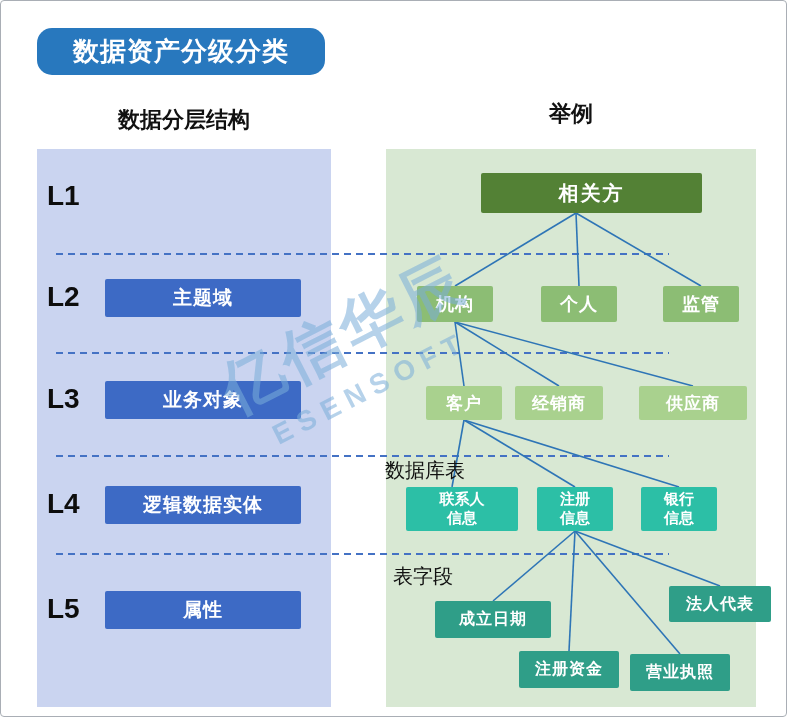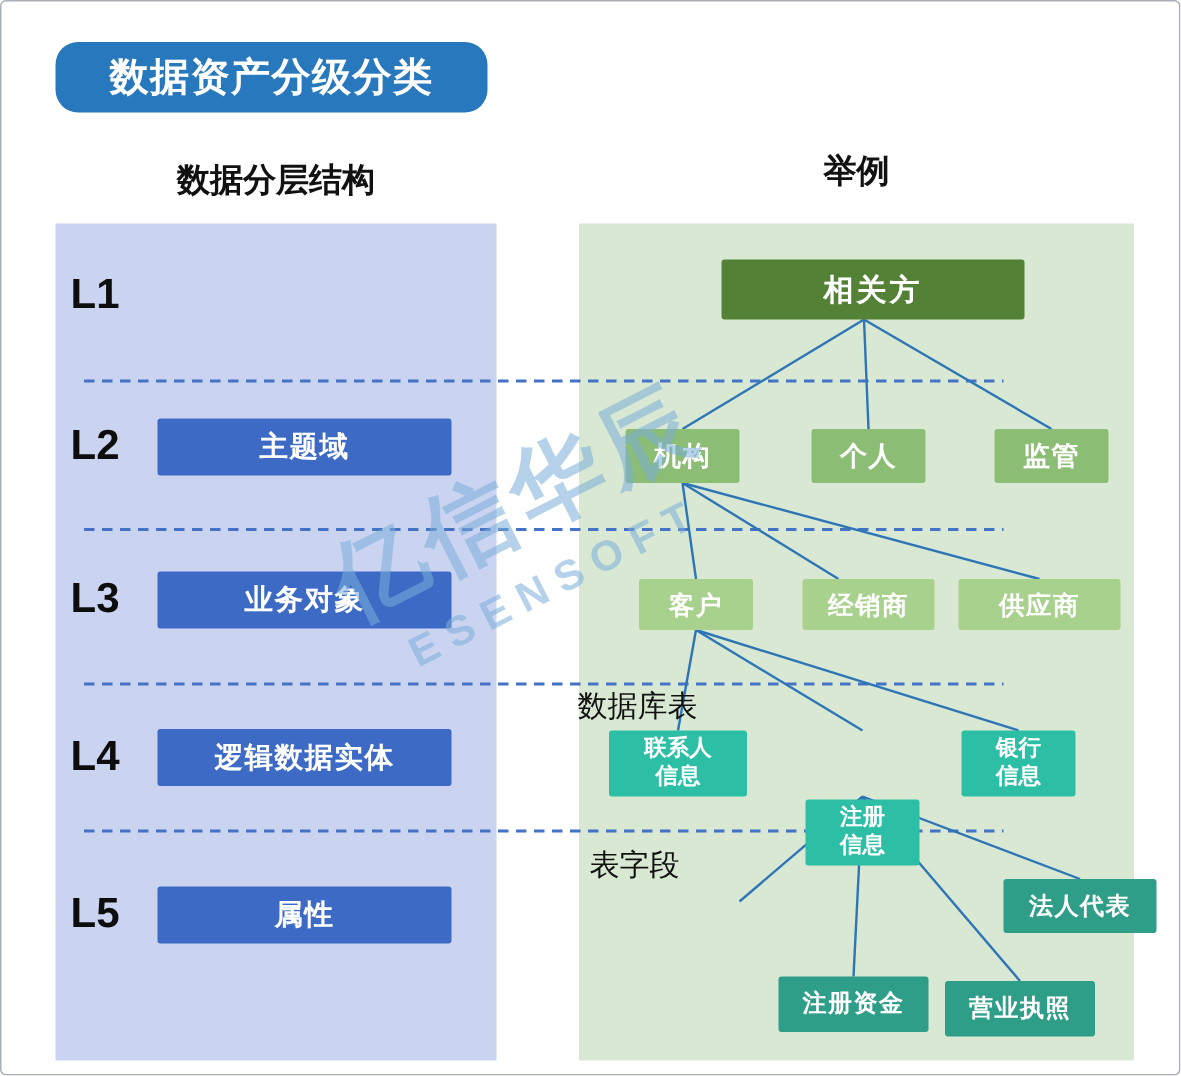--- a/index.html
+++ b/index.html
@@ -86,41 +86,42 @@
 
   <div class="lcode" style="top:382px;">L3</div>
   <div class="lbtn" style="top:380px;">业务对象</div>
 
   <div class="lcode" style="top:487px;">L4</div>
   <div class="lbtn" style="top:485px;">逻辑数据实体</div>
 
   <div class="lcode" style="top:592px;">L5</div>
   <div class="lbtn" style="top:590px;">属性</div>
 
-  <div class="node root" style="left:480px;top:172px;width:202px;height:40px;">相关方</div>
+  <div class="node root" style="left:480px;top:172px;width:221px;height:40px;">相关方</div>
 
   <div class="node l2" style="left:416px;top:285px;width:76px;height:36px;">机构</div>
   <div class="node l2" style="left:540px;top:285px;width:76px;height:36px;">个人</div>
   <div class="node l2" style="left:662px;top:285px;width:76px;height:36px;">监管</div>
 
   <div class="node l3" style="left:425px;top:385px;width:76px;height:34px;">客户</div>
-  <div class="node l3" style="left:514px;top:385px;width:88px;height:34px;margin-left:20px;">经销商</div>
+  <div class="node l3" style="left:514px;top:385px;width:88px;height:34px;">经销商</div>
   <div class="node l3" style="left:638px;top:385px;width:108px;height:34px;">供应商</div>
 
   <div class="anno" style="left:384px;top:456px;">数据库表</div>
 
-  <div class="node l4" style="left:405px;top:486px;width:92px;height:44px;">联系人
+  <div class="node l4" style="left:405px;top:486px;width:112px;height:44px;">联系人
 信息</div>
-  <div class="node l4" style="left:536px;top:486px;width:76px;height:44px;margin-top:46px;">注册
+  <div class="node l4" style="left:536px;top:486px;width:76px;height:44px;">注册
 信息</div>
   <div class="node l4" style="left:640px;top:486px;width:76px;height:44px;">银行
 信息</div>
 
   <div class="anno" style="left:392px;top:562px;">表字段</div>
 
+  <div class="node l5" style="left:434px;top:600px;width:116px;height:37px;">成立日期</div>
   <div class="node l5" style="left:518px;top:650px;width:100px;height:37px;">注册资金</div>
   <div class="node l5" style="left:629px;top:653px;width:100px;height:37px;">营业执照</div>
   <div class="node l5" style="left:668px;top:585px;width:102px;height:36px;">法人代表</div>
 
   <div class="watermark">
     <div class="cn">亿信华辰</div>
     <div class="en">ESENSOFT</div>
   </div>
 
 </div>

